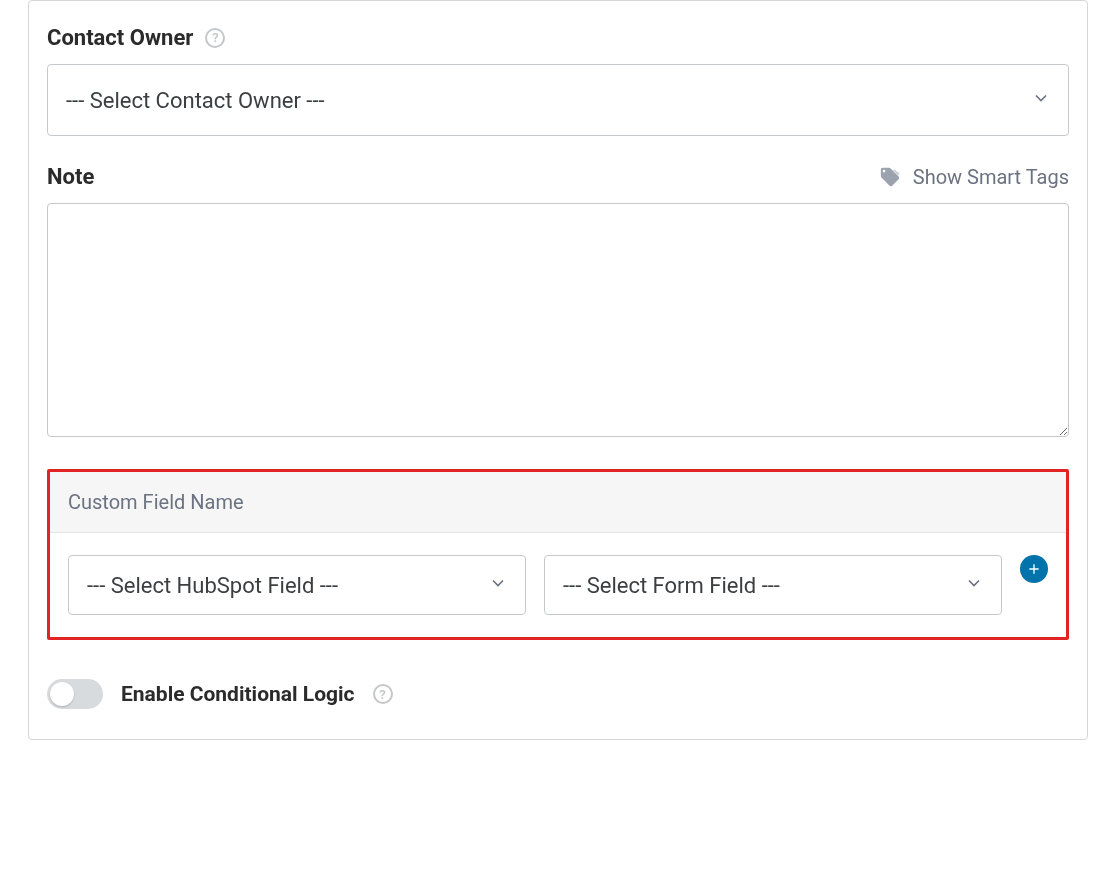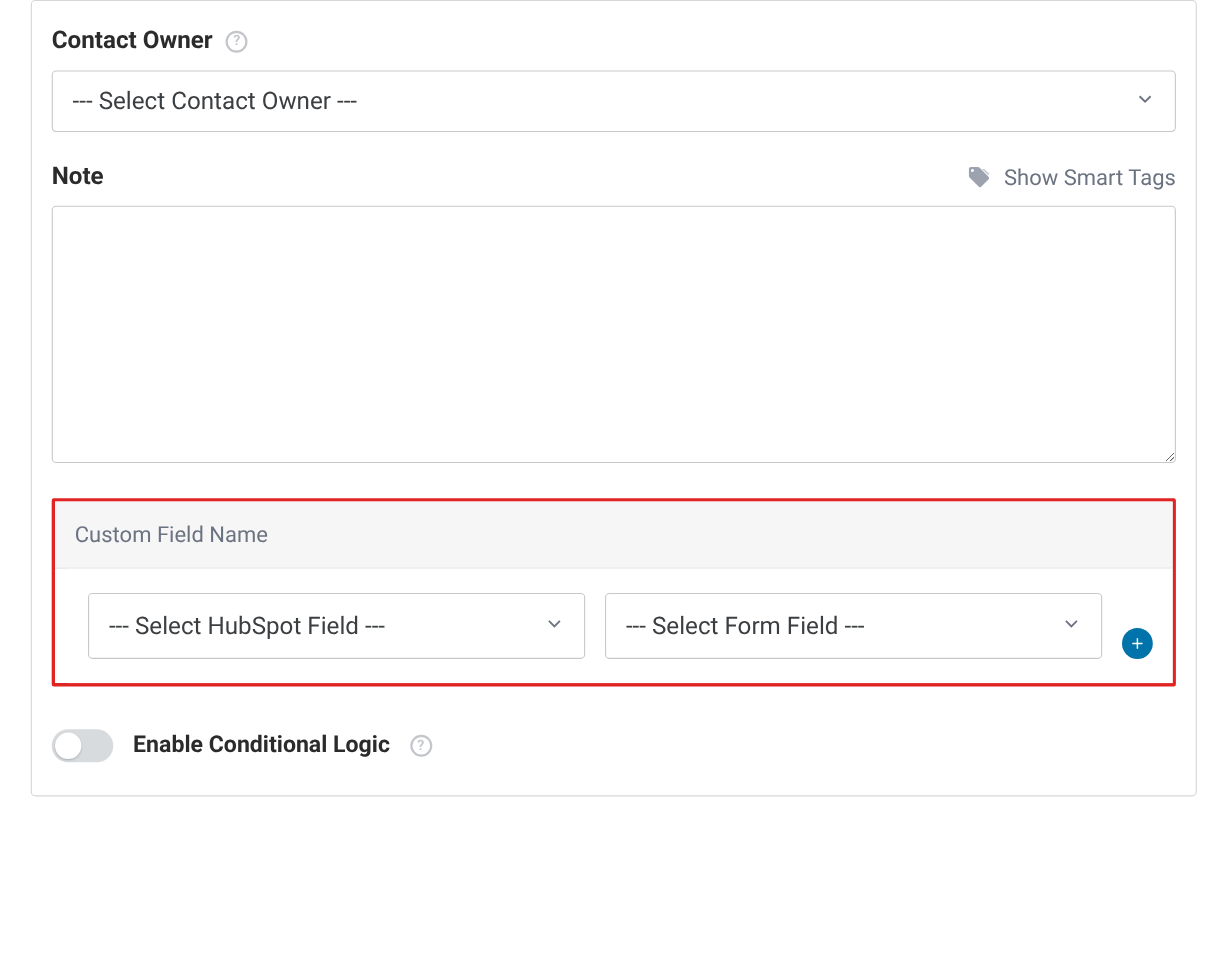--- a/index.html
+++ b/index.html
@@ -65,21 +65,21 @@
       width: 22px;
       height: 22px;
       fill: #9ca3af;
     }
     .select-wrap {
       position: relative;
       width: 100%;
     }
     .select-control {
       width: 100%;
-      height: 56px;
+      height: 72px;
       border: 1px solid #c6c9cc;
       border-radius: 4px;
       background: #fff;
       padding: 0 50px 0 18px;
       font-size: 22px;
       color: #3c3f42;
       display: flex;
       align-items: center;
       cursor: pointer;
     }
@@ -125,23 +125,22 @@
     }
     .mapping-col-header {
       flex: 1;
       font-size: 20px;
       color: #6b7280;
     }
     .mapping-body {
       background: #fff;
       padding: 22px 18px 22px 18px;
       display: flex;
-      align-items: flex-end;
+      align-items: flex-start;
       gap: 18px;
-      margin-left: 12px;
     }
     .mapping-select-wrap {
       position: relative;
       flex: 1;
     }
     .mapping-select {
       width: 100%;
       height: 60px;
       border: 1px solid #c6c9cc;
       border-radius: 4px;

